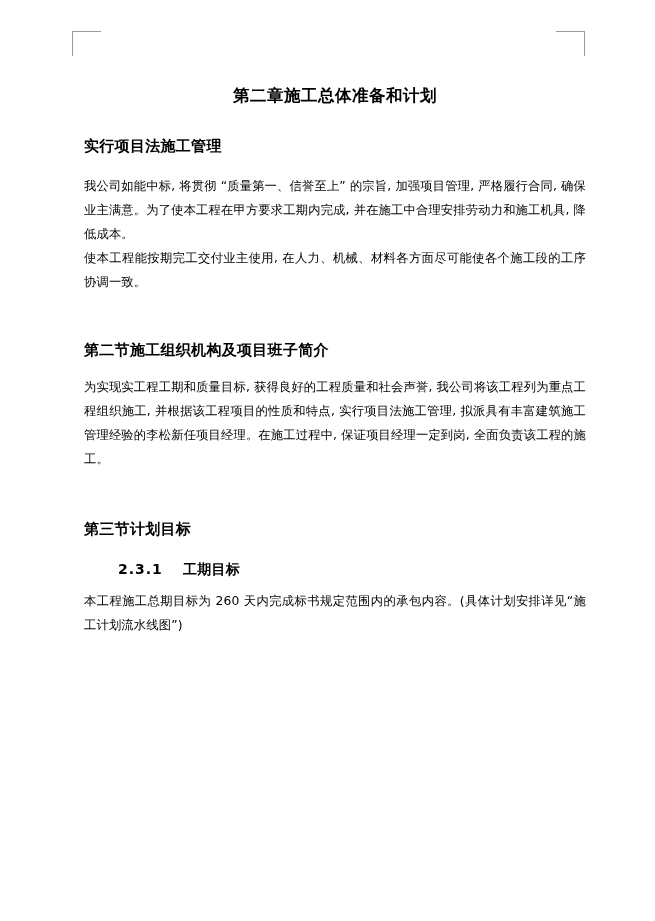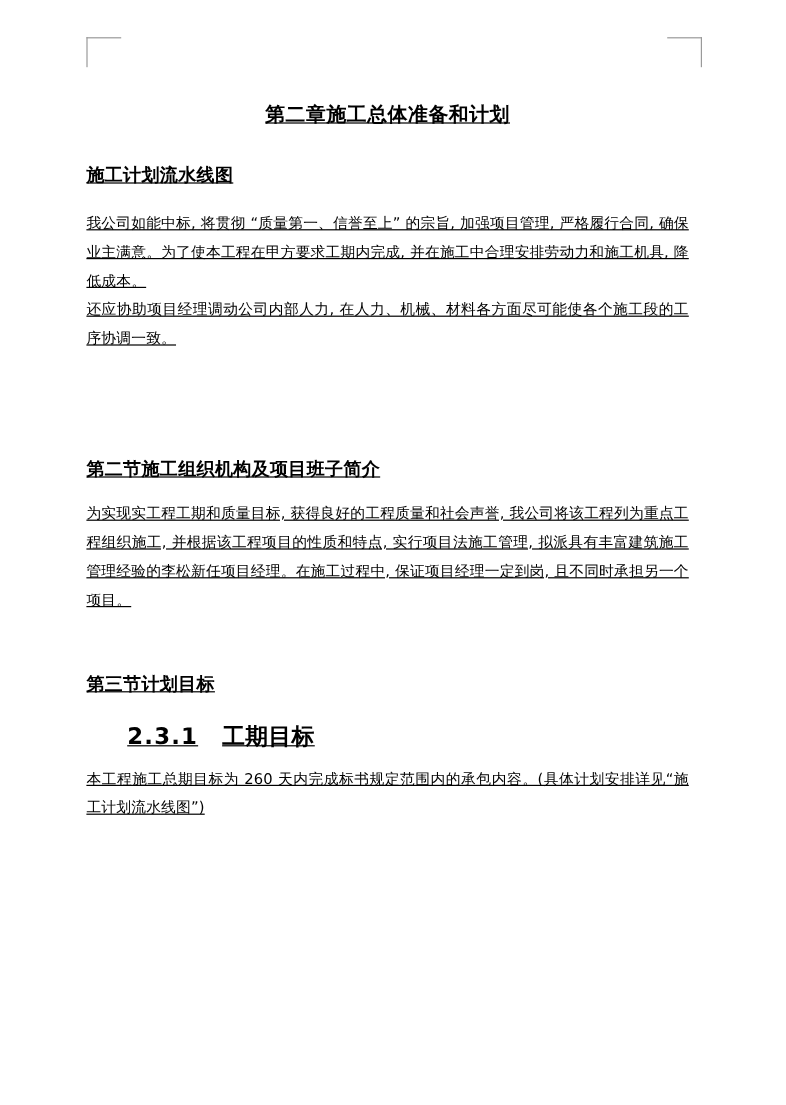--- a/index.html
+++ b/index.html
@@ -43,54 +43,53 @@
     left: 556px;
     top: 31px;
     border-right: 1px solid #9a9a9a;
     border-top: 1px solid #9a9a9a;
     width: 28px;
     height: 24px;
   }
 
   .content {
     position: absolute;
-    left: 72px;
+    left: 84px;
     top: 84px;
     width: 502px;
-    text-decoration: underline;
   }
 
   .doc-title {
     font-size: 16.5px;
     font-weight: bold;
     text-align: center;
     letter-spacing: 0.5px;
     margin: 0 0 26px 0;
     line-height: 1.5;
   }
 
   .h2 {
     font-size: 15px;
     font-weight: bold;
     margin: 0 0 14px 0;
     line-height: 1.5;
     letter-spacing: 0.3px;
   }
 
   .h2.spaced-top {
-    margin-top: 85px;
+    margin-top: 44px;
   }
 
   .h2.plan-goal {
     margin-top: 47px;
     margin-bottom: 18px;
   }
 
   .h3 {
-    font-size: 19px;
+    font-size: 14px;
     font-weight: bold;
     margin: 0 0 10px 34px;
     line-height: 1.5;
     letter-spacing: 0.3px;
   }
 
   .h3 .num {
     letter-spacing: 1px;
   }
   .h3 .gap {
@@ -129,31 +128,31 @@
 
 <div class="page">
 
   <div class="crop crop-tl"></div>
   <div class="crop crop-tr"></div>
 
   <div class="content">
 
     <h1 class="doc-title">第二章施工总体准备和计划</h1>
 
-    <h2 class="h2">施工计划流水线图</h2>
+    <h2 class="h2">实行项目法施工管理</h2>
 
     <div class="blockA">
       <p class="body">我公司如能中标, 将贯彻 “质量第一、信誉至上” 的宗旨, 加强项目管理, 严格履行合同, 确保业主满意。为了使本工程在甲方要求工期内完成, 并在施工中合理安排劳动力和施工机具, 降低成本。</p>
-      <p class="body">还应协助项目经理调动公司内部人力, 在人力、机械、材料各方面尽可能使各个施工段的工序协调一致。</p>
+      <p class="body">使本工程能按期完工交付业主使用, 在人力、机械、材料各方面尽可能使各个施工段的工序协调一致。</p>
     </div>
 
     <h2 class="h2 spaced-top">第二节施工组织机构及项目班子简介</h2>
 
     <div class="section-body-2">
-      <p class="body">为实现实工程工期和质量目标, 获得良好的工程质量和社会声誉, 我公司将该工程列为重点工程组织施工, 并根据该工程项目的性质和特点, 实行项目法施工管理, 拟派具有丰富建筑施工管理经验的李松新任项目经理。在施工过程中, 保证项目经理一定到岗, 且不同时承担另一个项目。</p>
+      <p class="body">为实现实工程工期和质量目标, 获得良好的工程质量和社会声誉, 我公司将该工程列为重点工程组织施工, 并根据该工程项目的性质和特点, 实行项目法施工管理, 拟派具有丰富建筑施工管理经验的李松新任项目经理。在施工过程中, 保证项目经理一定到岗, 全面负责该工程的施工。</p>
     </div>
 
     <h2 class="h2 plan-goal">第三节计划目标</h2>
 
     <h3 class="h3">
       <span class="num">2.3.1</span><span class="gap"></span><span>工期目标</span>
     </h3>
 
     <div class="final-block">
       <p class="body">本工程施工总期目标为 260 天内完成标书规定范围内的承包内容。(具体计划安排详见“施工计划流水线图”)</p>

